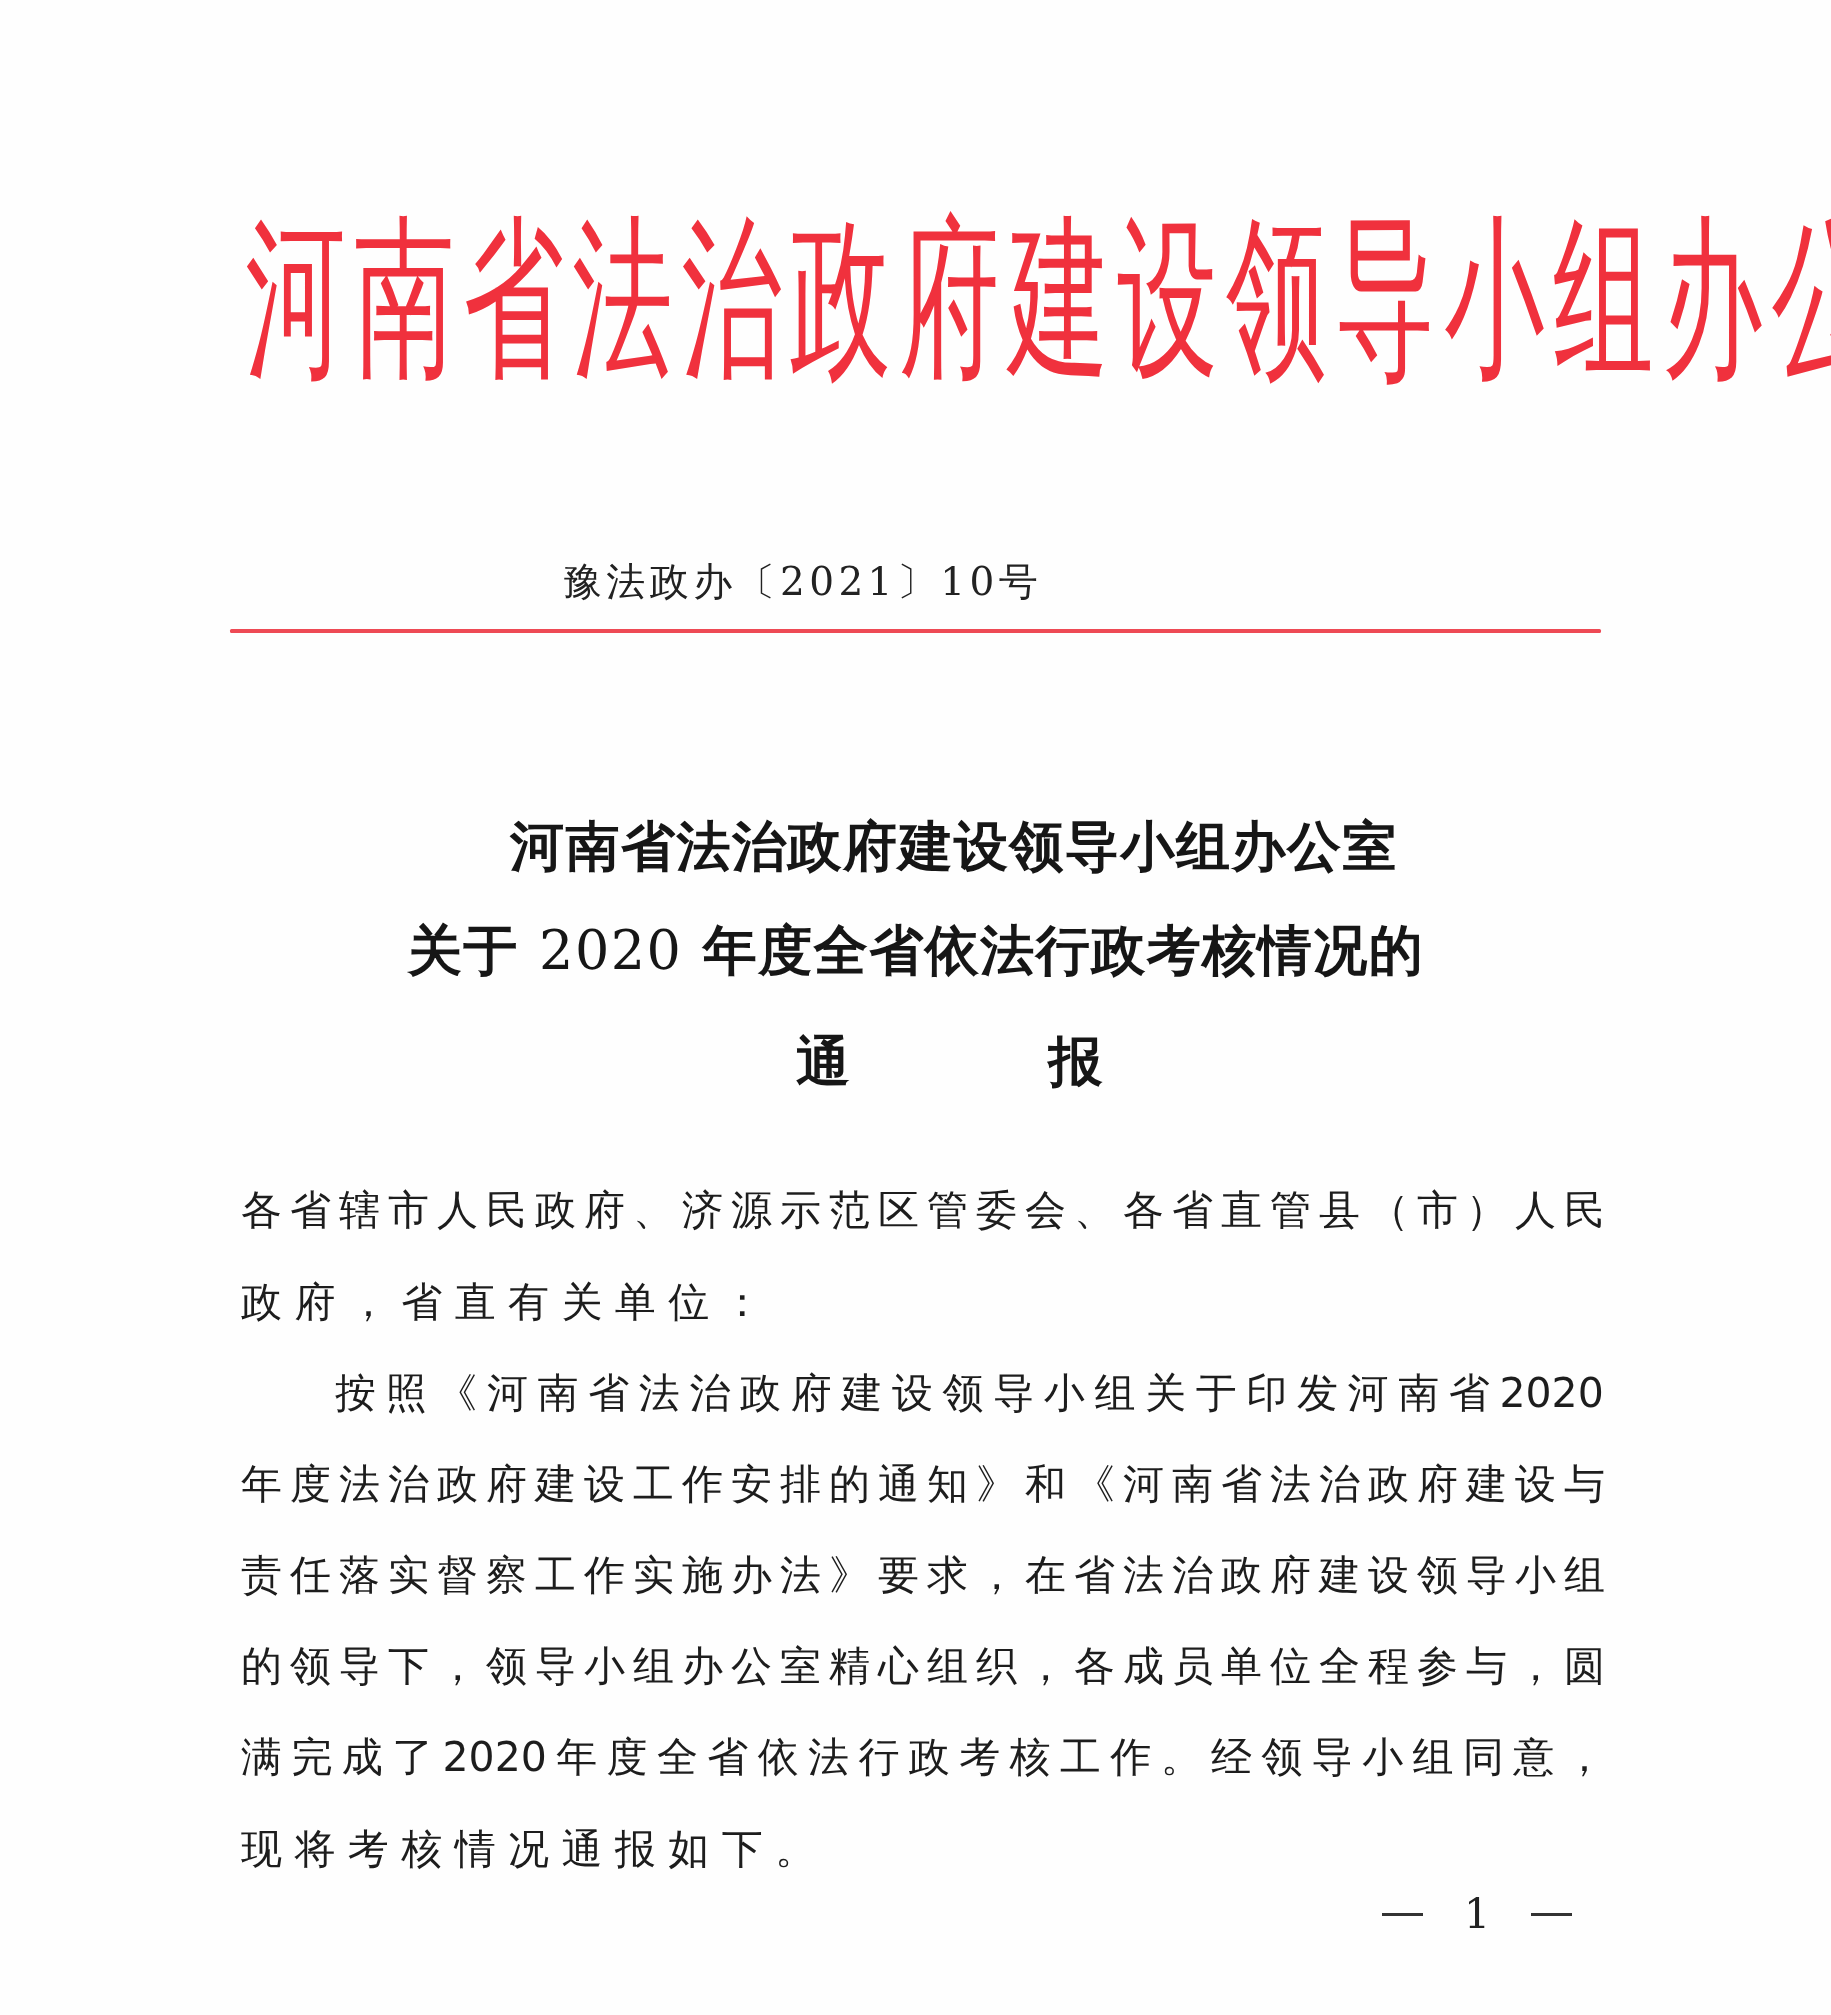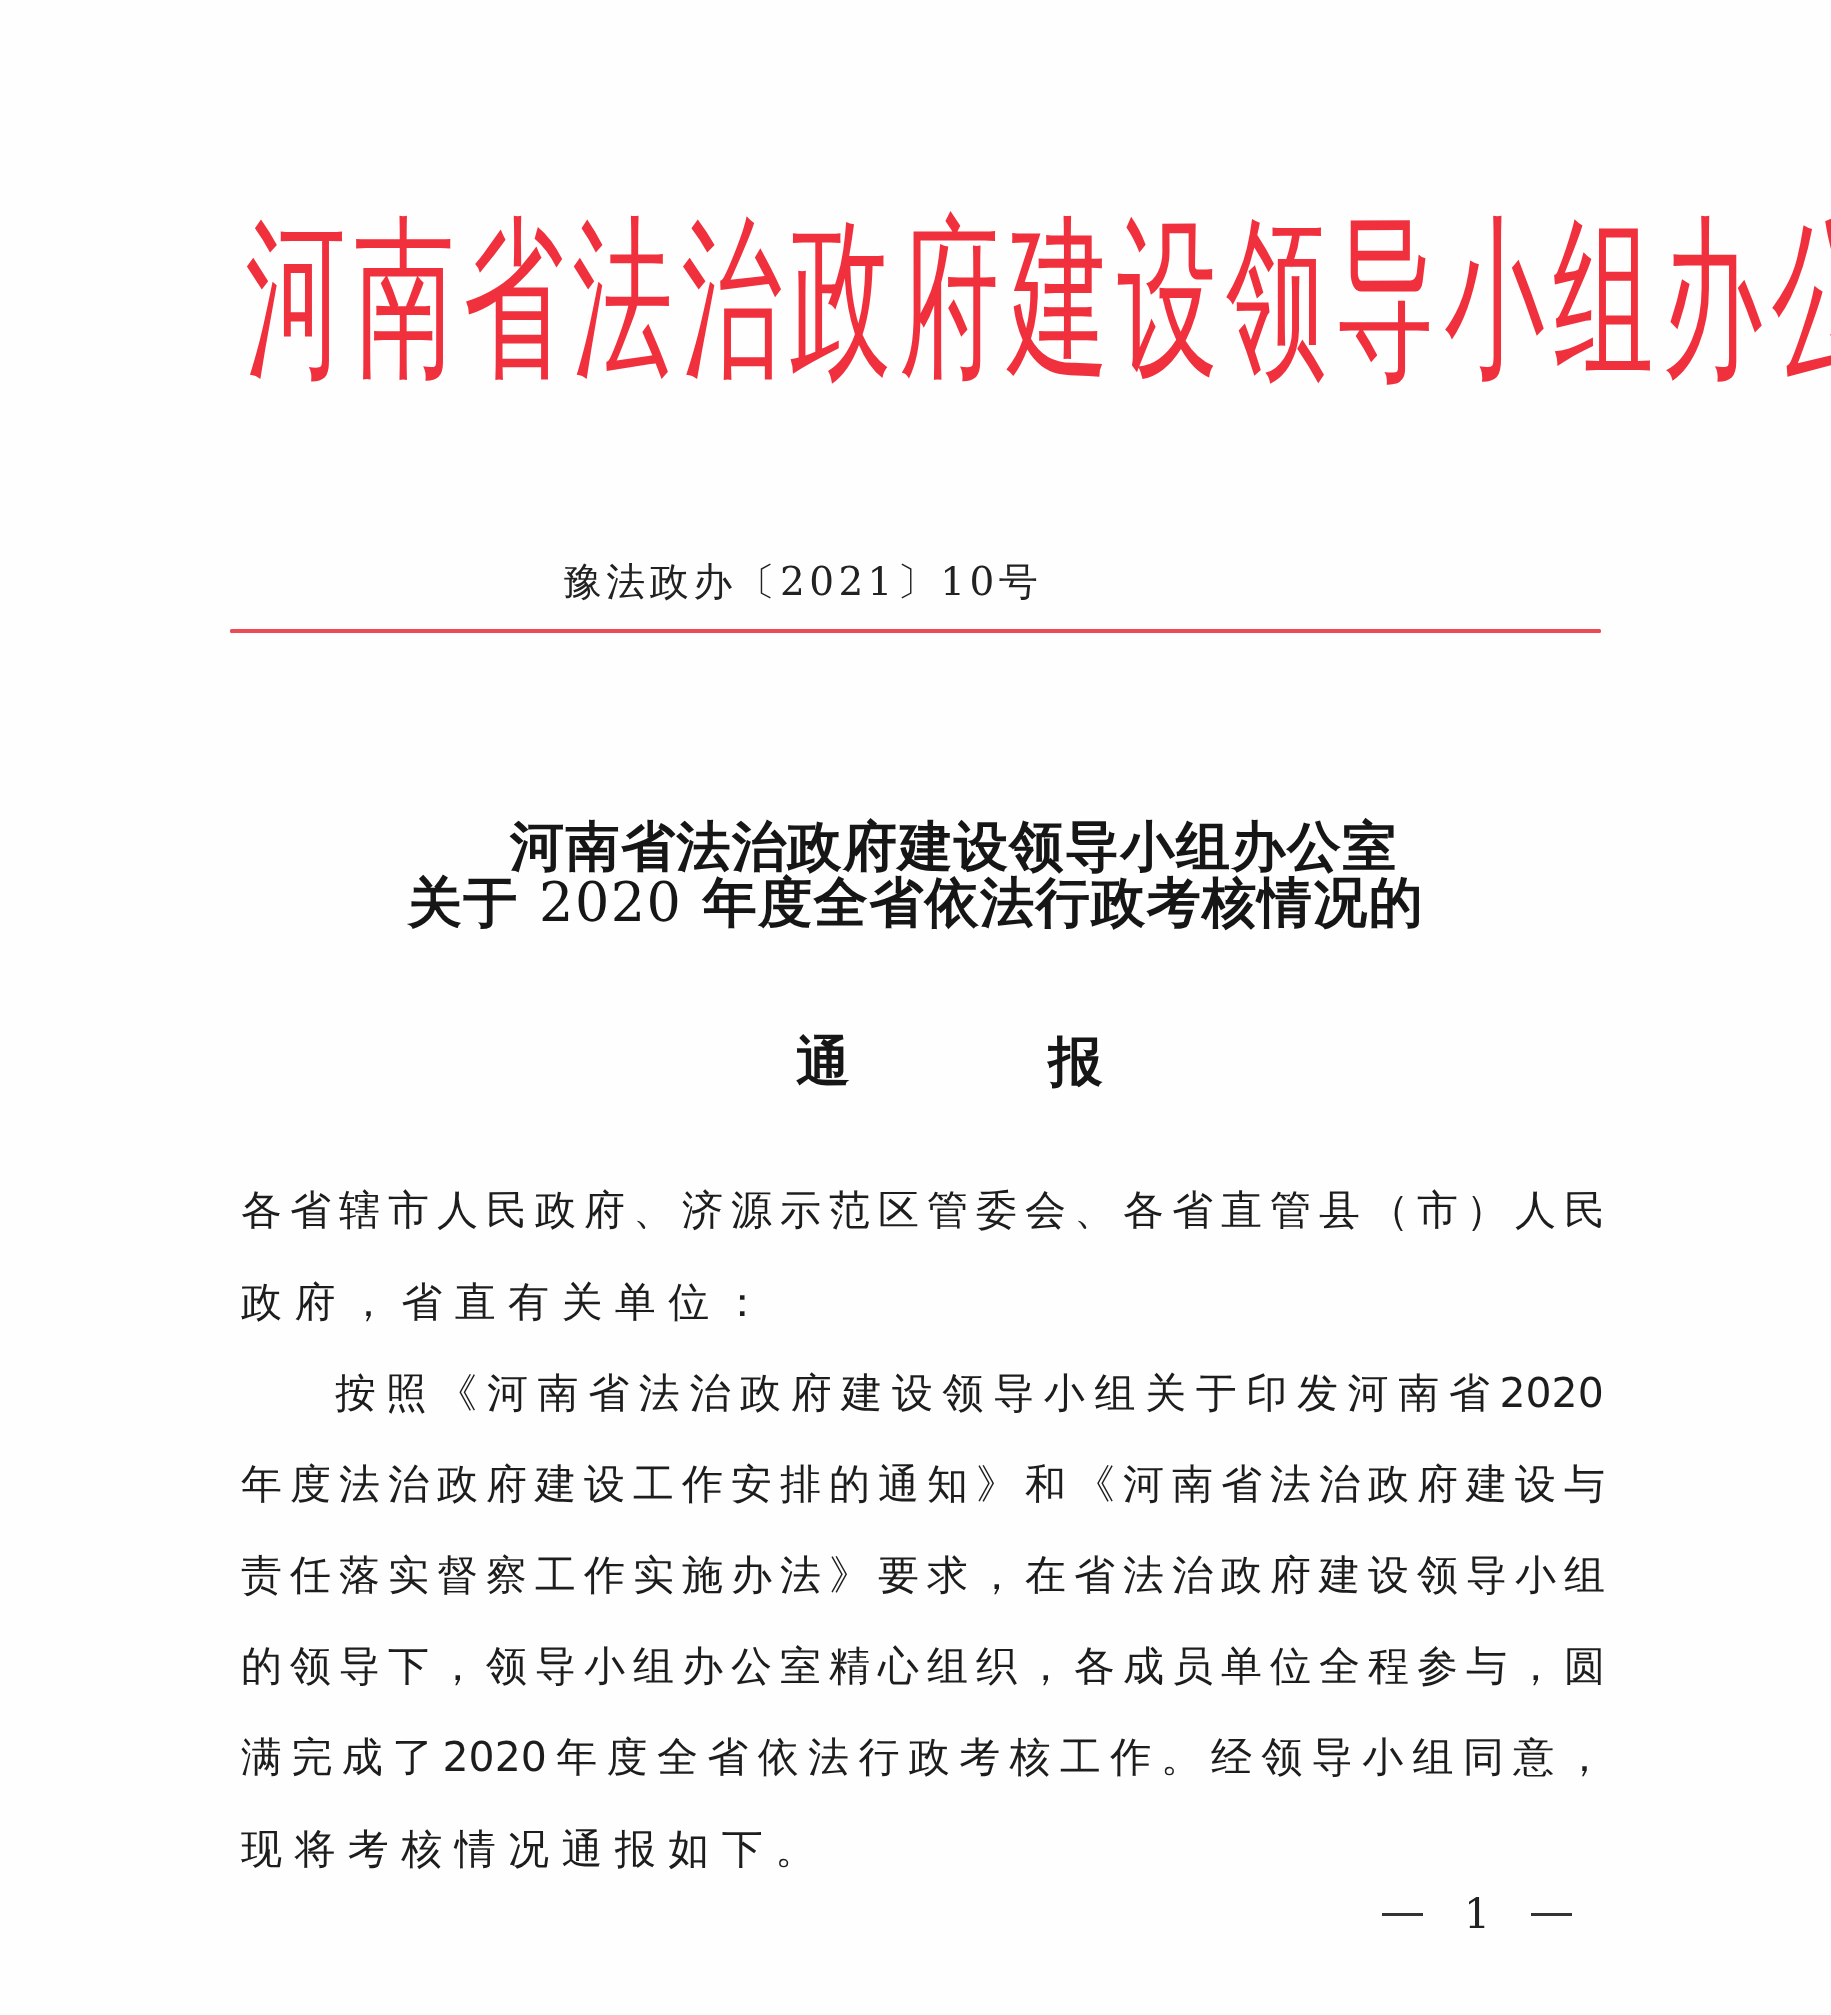--- a/index.html
+++ b/index.html
@@ -69,21 +69,21 @@
       width: 1832px;
       text-align: center;
       font-family: "DejaVu Serif", serif;
       font-weight: bold;
       font-size: 54px;
       line-height: 66px;
       color: #161616;
       letter-spacing: 1.5px;
     }
     .title-line.l1 { top: 813px; padding-left: 38px; }
-    .title-line.l2 { top: 869px; }
+    .title-line.l2 { top: 917px; }
     .title-line.l3 { top: 1028px; margin-left: 34px; }
     .title-line .num { font-weight: normal; }
     .title-line.l3 span { display: inline-block; }
     .title-line.l3 .gap { width: 197px; }
 
     .body-line {
       position: absolute;
       left: 241px;
       width: 1364px;
       font-family: "DejaVu Sans", sans-serif;

